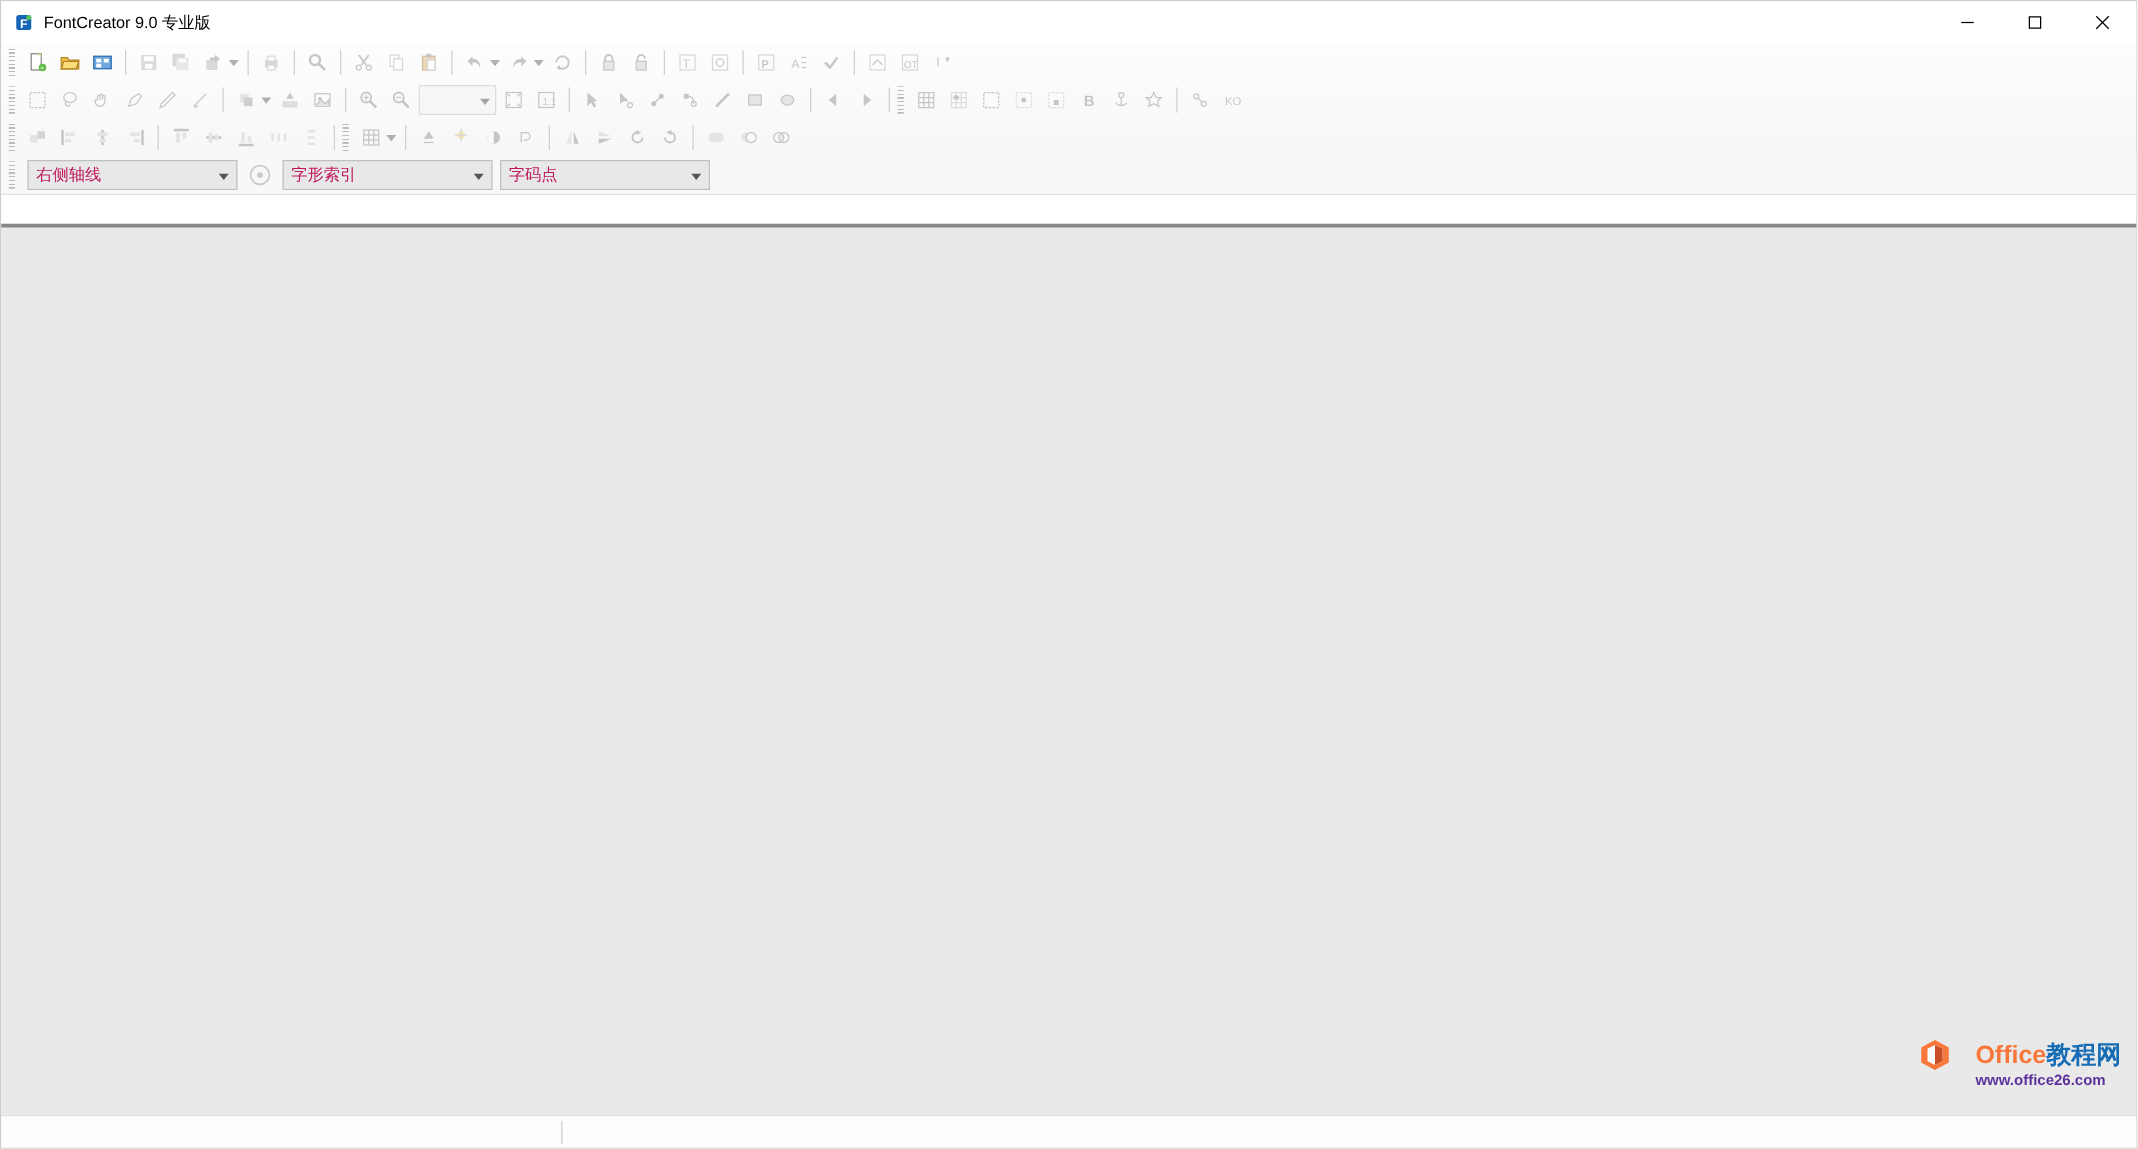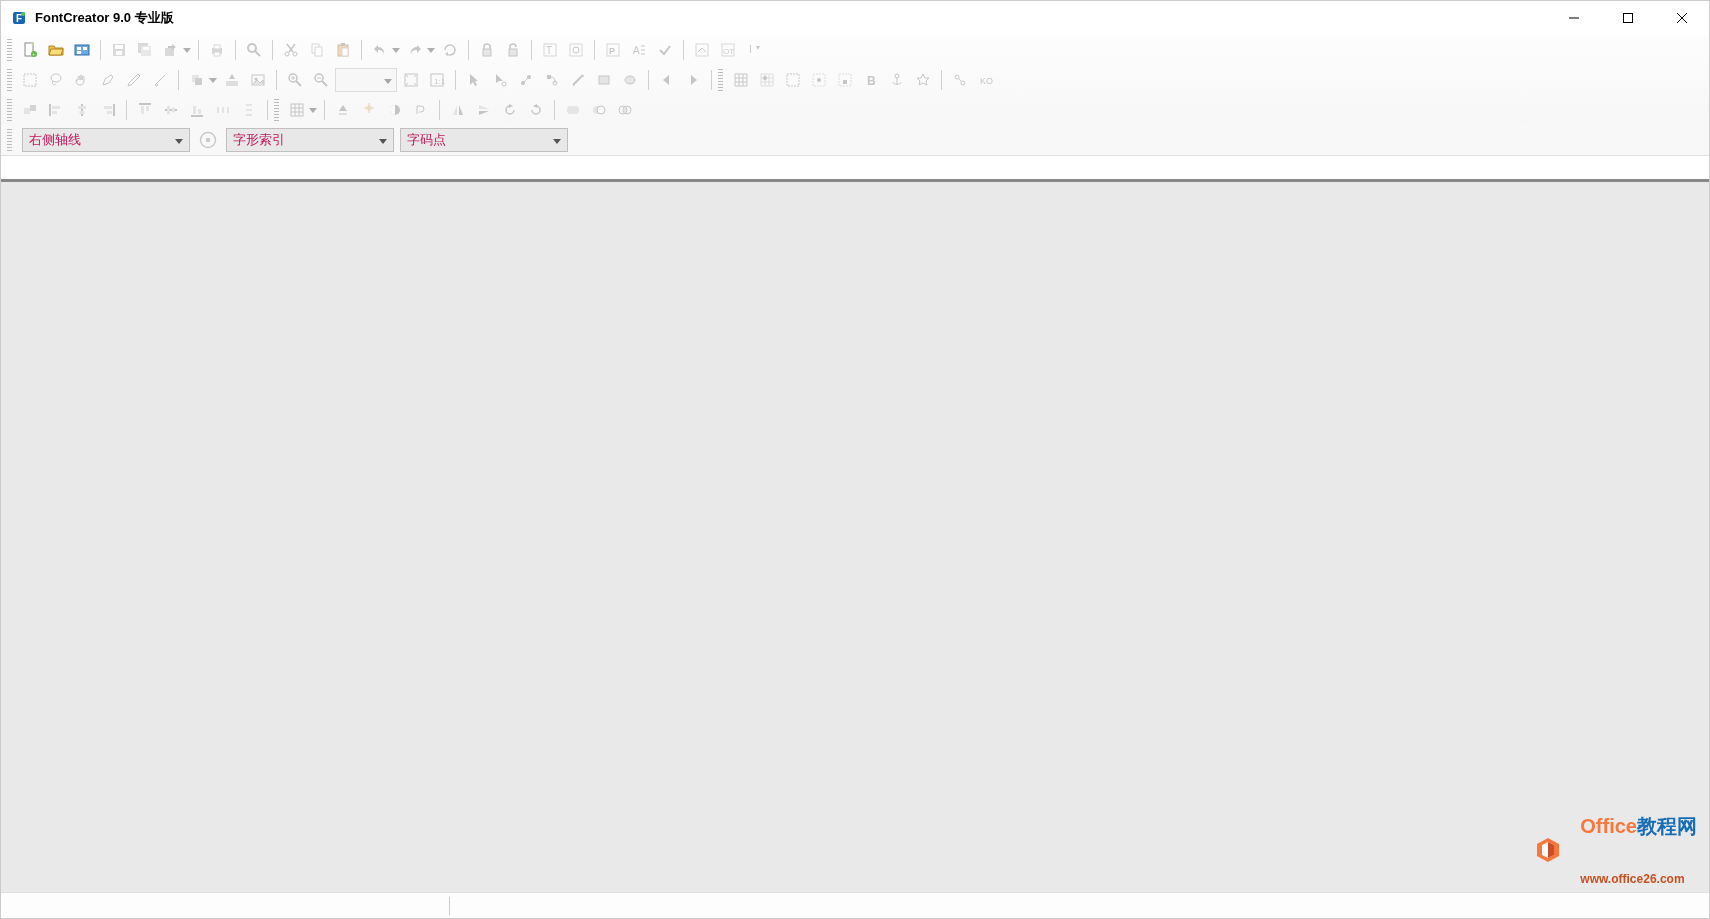--- a/index.html
+++ b/index.html
@@ -2,21 +2,21 @@
 <html><head>
 <meta charset="utf-8">
 <style>
   * { box-sizing: border-box; margin: 0; padding: 0; }
   html, body { width: 1710px; height: 919px; font-family: "Microsoft YaHei", "Segoe UI", Tahoma, sans-serif; font-size: 13px; background: #fff; color: #000; overflow: hidden; }
   .window { width: 100%; height: 100%; display: flex; flex-direction: column; border: 1px solid #ccc; }
 
   
   .titlebar { height: 34px; display: flex; align-items: center; padding: 0 0 0 10px; background: #fff; }
   .app-icon { width: 16px; height: 16px; margin-right: 8px; display: inline-flex; align-items: center; justify-content: center; }
-  .title-text { flex: 0 0 auto; font-size: 13px; font-weight: 700; }
+  .title-text { flex: 0 0 auto; font-size: 13px; font-weight: 400; }
   .title-spacer { flex: 1; }
   .win-controls { display: flex; }
   .win-btn { width: 54px; height: 34px; display: flex; align-items: center; justify-content: center; cursor: pointer; }
   .win-btn svg { width: 12px; height: 12px; }
 
   
   .menubar { height: 28px; display: flex; align-items: center; padding: 0 8px; border-top: 1px solid #eee; }
   .menu-item { padding: 4px 12px; font-size: 14px; cursor: default; }
 
   
@@ -44,25 +44,25 @@
 
   
   .main-area { flex: 1; background: #e9e9e9; border-top: 3px solid #888; position:relative; }
 
   
   .statusbar { height: 26px; display: flex; align-items: center; background: #fdfdfd; border-top: 1px solid #e0e0e0; font-size: 12px; color:#333; position:relative; }
   .status-sep { width:1px; height:18px; background:#ccc; margin:0 8px;}
   .status-left { width: 440px; }
 
   
-  .watermark { position: absolute; right: 12px; bottom: 6px; display:flex; align-items:center; gap:18px; opacity:0.9;}
+  .watermark { position: absolute; right: 12px; bottom: 21px; display:flex; align-items:flex-start; gap:18px; opacity:0.9;}
   .wm-logo { width:28px; height:28px; }
   .wm-text1 { color:#fa6b28; font-weight:700; font-size:20px; font-family: Arial, sans-serif; }
   .wm-text2 { color:#005fb0; font-weight:700; font-size:20px; }
-  .wm-url  { color:#c2410c; font-size:12px; font-weight:600;margin-top:32px; }
+  .wm-url  { color:#4c1d95; font-size:12px; font-weight:600; }
 
   .combo-input { width:62px; height:24px; border:1px solid #c0c0c0; background:#f5f5f5; display:flex; align-items:center; padding:0 4px; position:relative; opacity:0.5;}
   .combo-input .caret { position:absolute; right:4px; }
 
   .caret svg { width:8px; height:8px; }
 </style>
 </head>
 <body>
 
 <div class="window">

